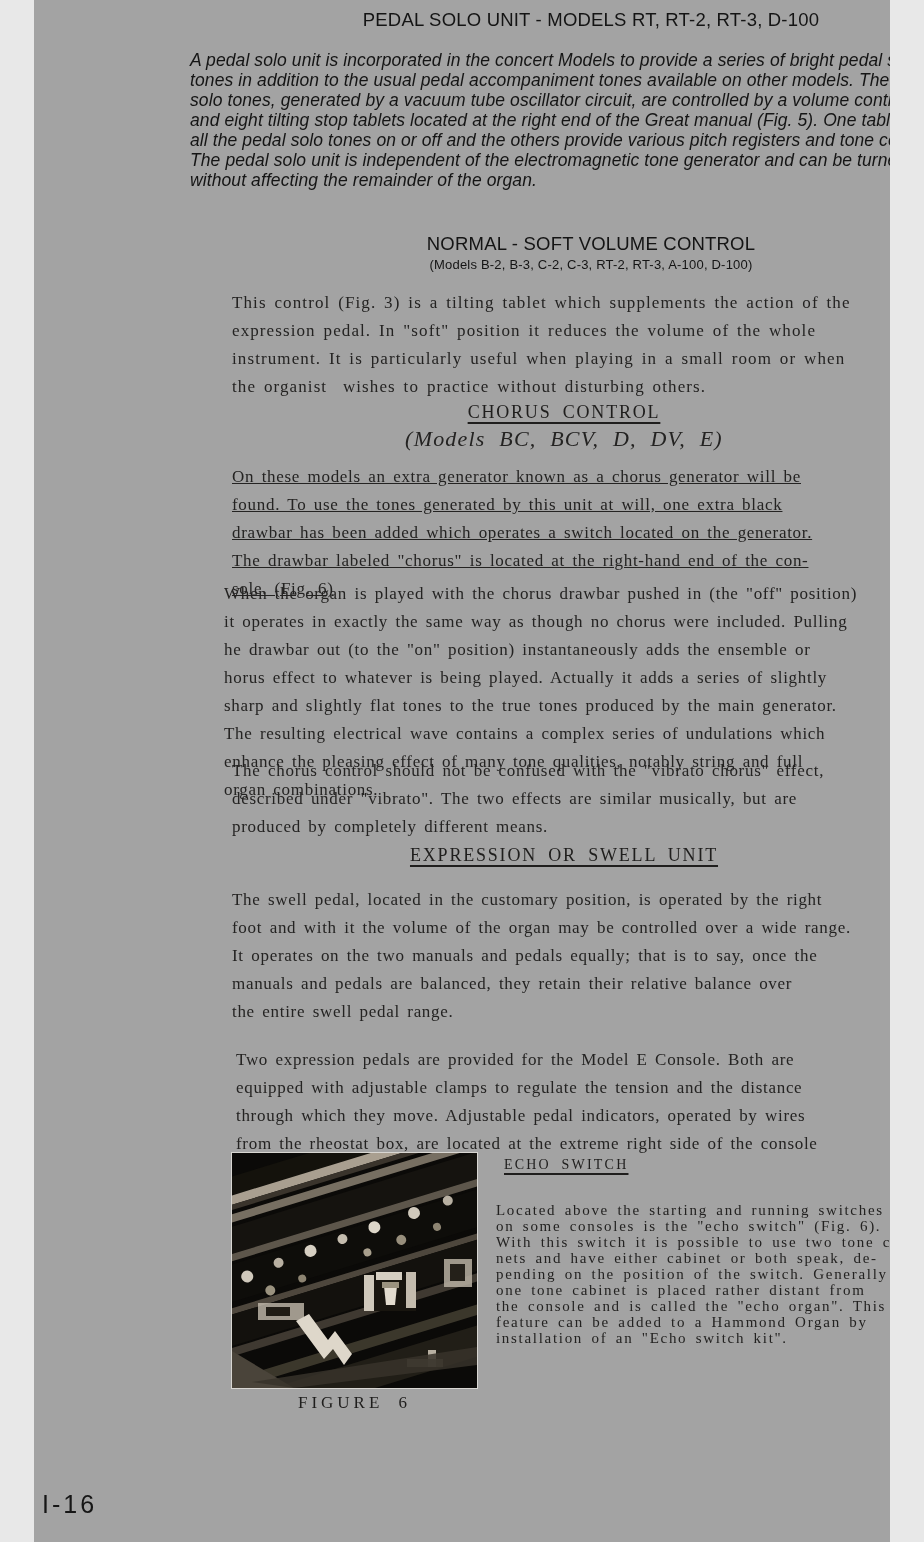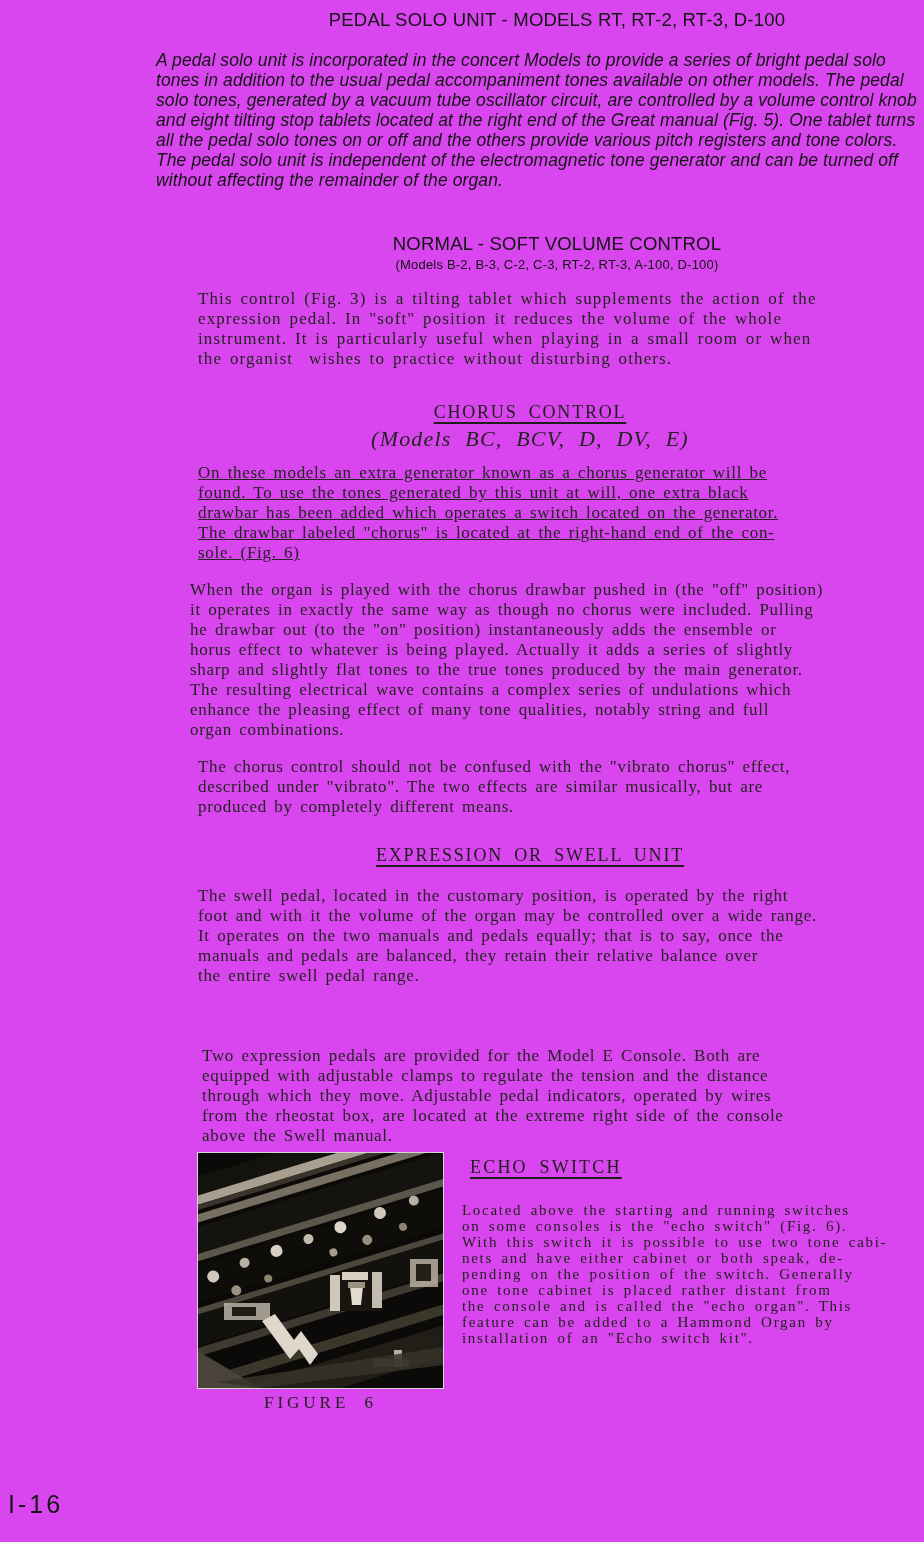--- a/index.html
+++ b/index.html
@@ -1,25 +1,25 @@
 <!DOCTYPE html>
 <html><head>
 <meta charset="utf-8">
 <style>
   html,body{margin:0;padding:0;background:#e8e8e8;}
   .page{
-    position:relative;width:924px;height:1542px;margin:0 auto;
-    background:#d946ef;overflow:hidden;color:#1a1a1a;
+    position:relative;width:856px;height:1542px;margin:0 auto;
+    background:#a3a3a3;overflow:hidden;color:#1a1a1a;
   }
   .abs{position:absolute;}
   .sans{font-family:"Liberation Sans",sans-serif;}
   .serif{font-family:"Liberation Serif",serif;}
   .para{white-space:pre;}
   .para.sans{font-size:17.5px;line-height:20px;letter-spacing:0.1px;color:#151515;font-style:italic;}
-  .para.serif{font-size:17px;line-height:20px;letter-spacing:0.7px;word-spacing:2.5px;color:#242322;}
+  .para.serif{font-size:17px;line-height:28px;letter-spacing:0.7px;word-spacing:2.5px;color:#242322;}
   .para.echo{font-size:15px;line-height:16px;letter-spacing:1.7px;word-spacing:3px;color:#232221;}
   .center{text-align:center;}
   .heading-sans{font-size:18.5px;letter-spacing:0.2px;color:#141414;}
   .heading-serif{font-size:18px;letter-spacing:1.8px;word-spacing:5px;color:#1f1e1d;}
   .models-serif{font-size:22px;letter-spacing:1.2px;word-spacing:7px;color:#242322;font-style:italic;}
   .u{text-decoration:underline;text-underline-offset:4px;text-decoration-thickness:1.5px;}
   .caption{font-size:17px;letter-spacing:4px;word-spacing:7px;color:#1f1e1d;}
   .pageno{font-size:25px;letter-spacing:3px;color:#161616;}
   .figure-frame{box-shadow:0 0 0 1px #d8d6d2;}
 </style>
@@ -119,21 +119,21 @@
       <rect x="34" y="154" width="24" height="9" fill="#201c15"></rect>
       <path d="M64 168 L92 206 L101 196 L112 212 L120 201 L103 178 L96 187 L77 161 Z" fill="#ded7ca"></path>
       <rect x="196" y="197" width="8" height="17" fill="#b8b0a2"></rect>
       <rect x="175" y="206" width="36" height="8" fill="#6b6457" opacity="0.8"></rect>
       <path d="M0 198 L62 235 L0 235 Z" fill="#4a443a"></path>
       <path d="M20 229 L245 194 L245 212 L62 235 Z" fill="#37322a" opacity="0.85"></path>
     </svg>
   </div>
   <div class="abs serif caption center" style="left:198px;top:1393px;width:245px;">FIGURE 6</div>
 
-  <div class="abs serif u" style="left:470px;top:1157px;font-size:18px;letter-spacing:2.2px;word-spacing:5px;color:#1f1e1d;">ECHO SWITCH</div>
+  <div class="abs serif u" style="left:470px;top:1157px;font-size:14px;letter-spacing:2.2px;word-spacing:5px;color:#1f1e1d;">ECHO SWITCH</div>
   <div class="abs para serif echo" style="left:462px;top:1202px;">Located above the starting and running switches
 on some consoles is the "echo switch" (Fig. 6).
 With this switch it is possible to use two tone cabi-
 nets and have either cabinet or both speak, de-
 pending on the position of the switch. Generally
 one tone cabinet is placed rather distant from
 the console and is called the "echo organ". This
 feature can be added to a Hammond Organ by
 installation of an "Echo switch kit".</div>
 

